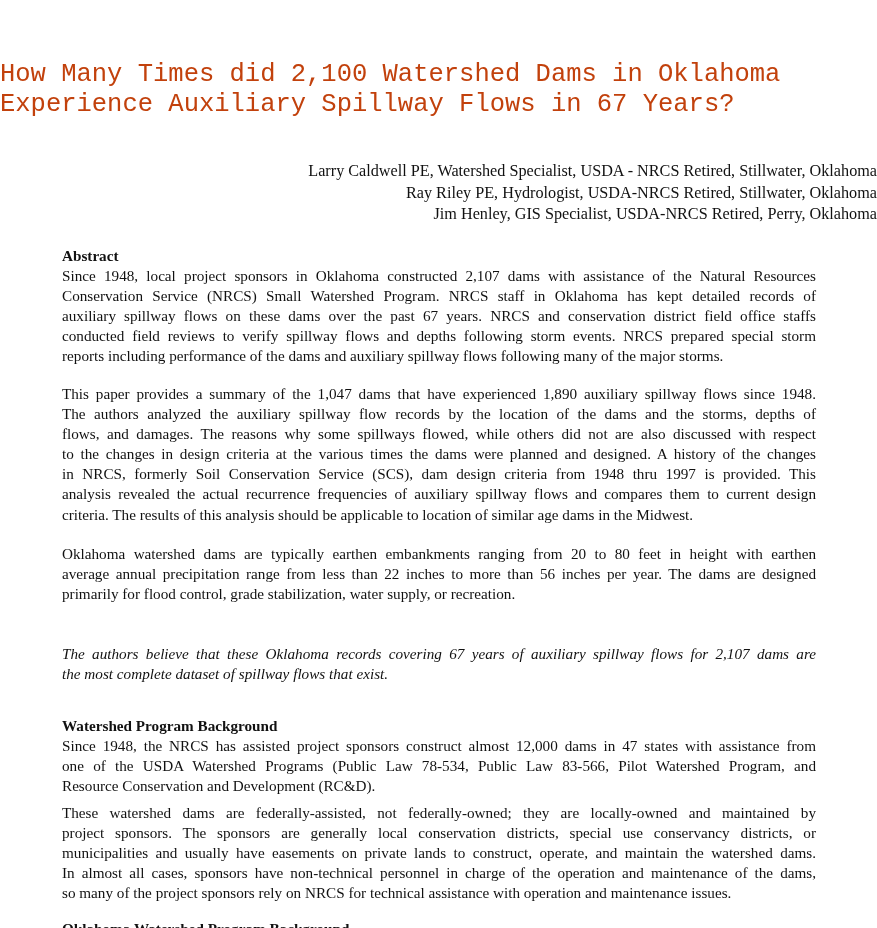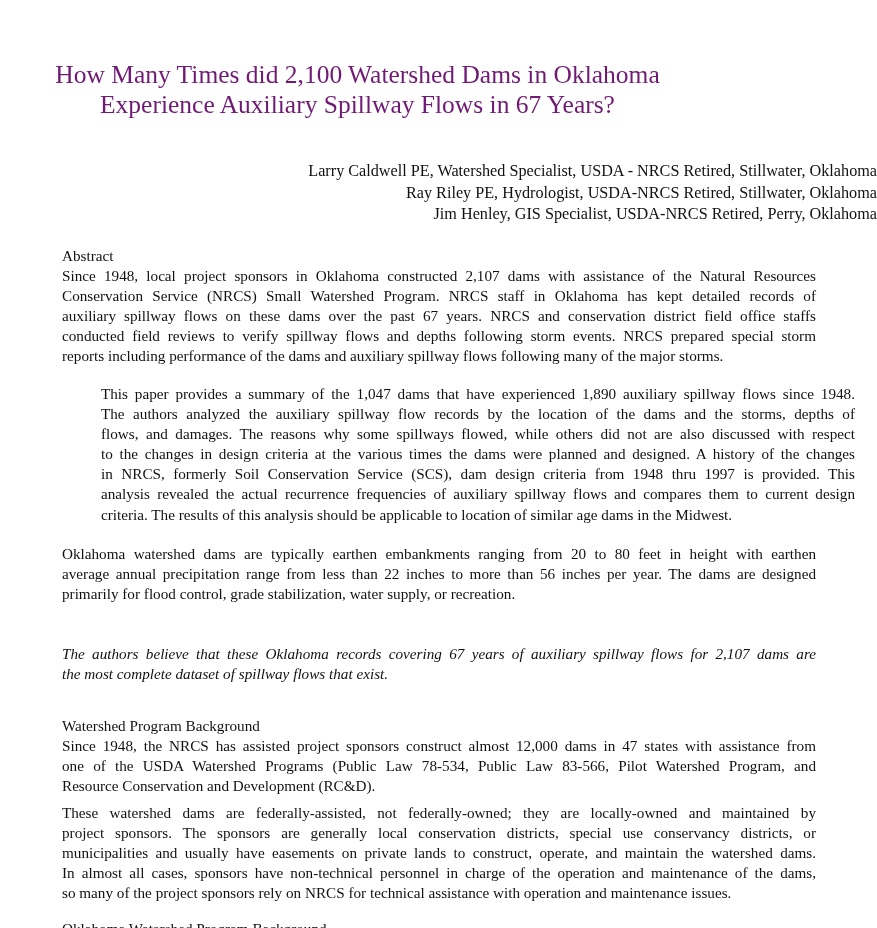--- a/index.html
+++ b/index.html
@@ -3,39 +3,39 @@
 <meta charset="utf-8">
 <style>
   html, body { margin: 0; padding: 0; background: #ffffff; }
   body {
     width: 877px; height: 928px; overflow: hidden; position: relative;
     font-family: "Liberation Serif", "DejaVu Serif", serif;
     color: #111111;
   }
   .title {
     position: absolute; left: 0; width: 715px; top: 60px;
-    text-align: center; font-size: 25.5px; line-height: 30px; color: #701a75;
+    text-align: center; font-size: 25.5px; line-height: 30px; color: #c2410c; font-family: Liberation Mono, monospace;
   }
   .authors {
     position: absolute; left: 0; width: 877px; top: 161px;
     text-align: right; font-size: 16.2px; line-height: 21.5px;
   }
   .line { display: block; white-space: nowrap; }
   .block {
     position: absolute; left: 62px; width: 754px;
     font-size: 15.2px; line-height: 20.1px;
   }
   .jline {
     display: block; text-align: justify; text-align-last: justify;
     white-space: nowrap; height: 20.1px;
   }
   .jline.last { text-align-last: left; }
-  .heading { font-weight: normal; display: block; height: 20.1px; }
+  .heading { font-weight: bold; display: block; height: 20.1px; }
   #abstract { top: 246px; }
-  #p2 { top: 384px; margin-left: 39px; }
+  #p2 { top: 384px; }
   #p3 { top: 544px; }
   #p4 { top: 644px; font-style: italic; }
   #bg { top: 716px; }
   #p6 { top: 803px; }
   #h3 { top: 919px; }
 </style>
 </head>
 <body>
 
 <div class="title">

